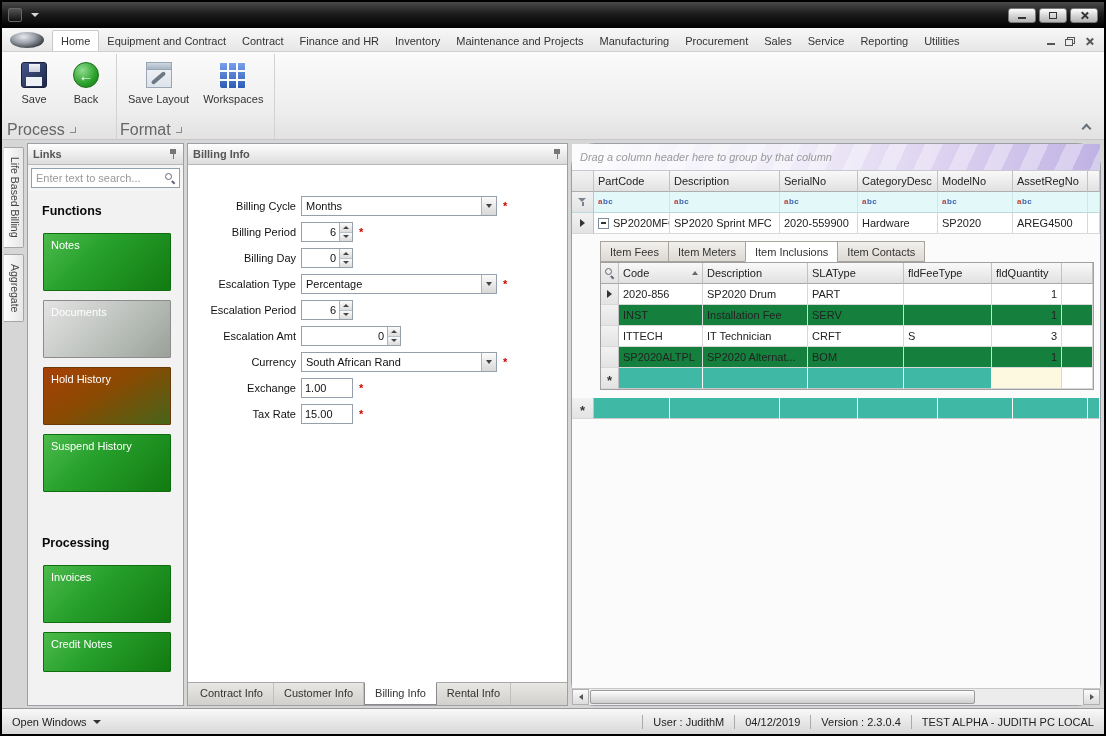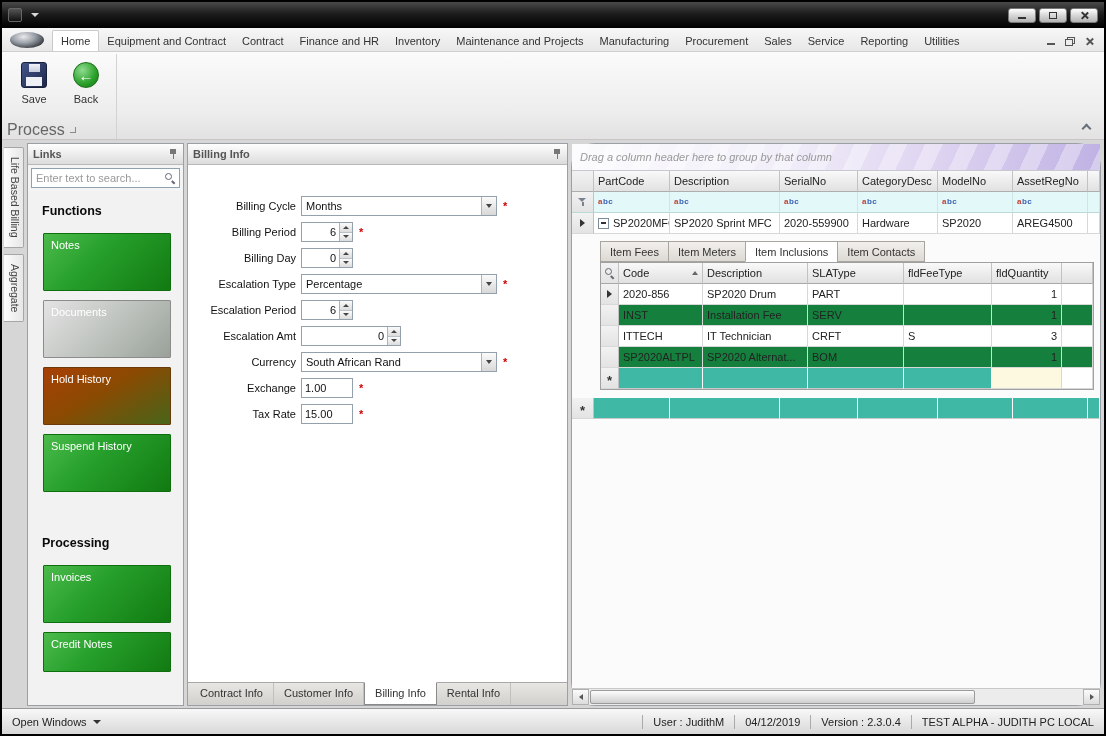--- a/index.html
+++ b/index.html
@@ -227,20 +227,36 @@
         <div class="rbtn">
           <span class="icon-back"></span>
           <span class="rlabel">Back</span>
         </div>
       </div>
       <div class="rgroup-label">
         <span>Process</span>
         <span class="launcher"></span>
       </div>
     </div>
+    <div class="rgroup">
+      <div class="rgroup-buttons">
+        <div class="rbtn">
+          <span class="icon-savelayout"></span>
+          <span class="rlabel">Save Layout</span>
+        </div>
+        <div class="rbtn">
+          <span class="icon-workspaces"></span>
+          <span class="rlabel">Workspaces</span>
+        </div>
+      </div>
+      <div class="rgroup-label">
+        <span>Format</span>
+        <span class="launcher"></span>
+      </div>
+    </div>
     <span class="ribbon-collapse"></span>
   </div>
 
   <div class="main">
 
     <div class="sidestrip">
       <span class="vtab">Life Based Billing</span>
       <span class="vtab">Aggregate</span>
     </div>
 

